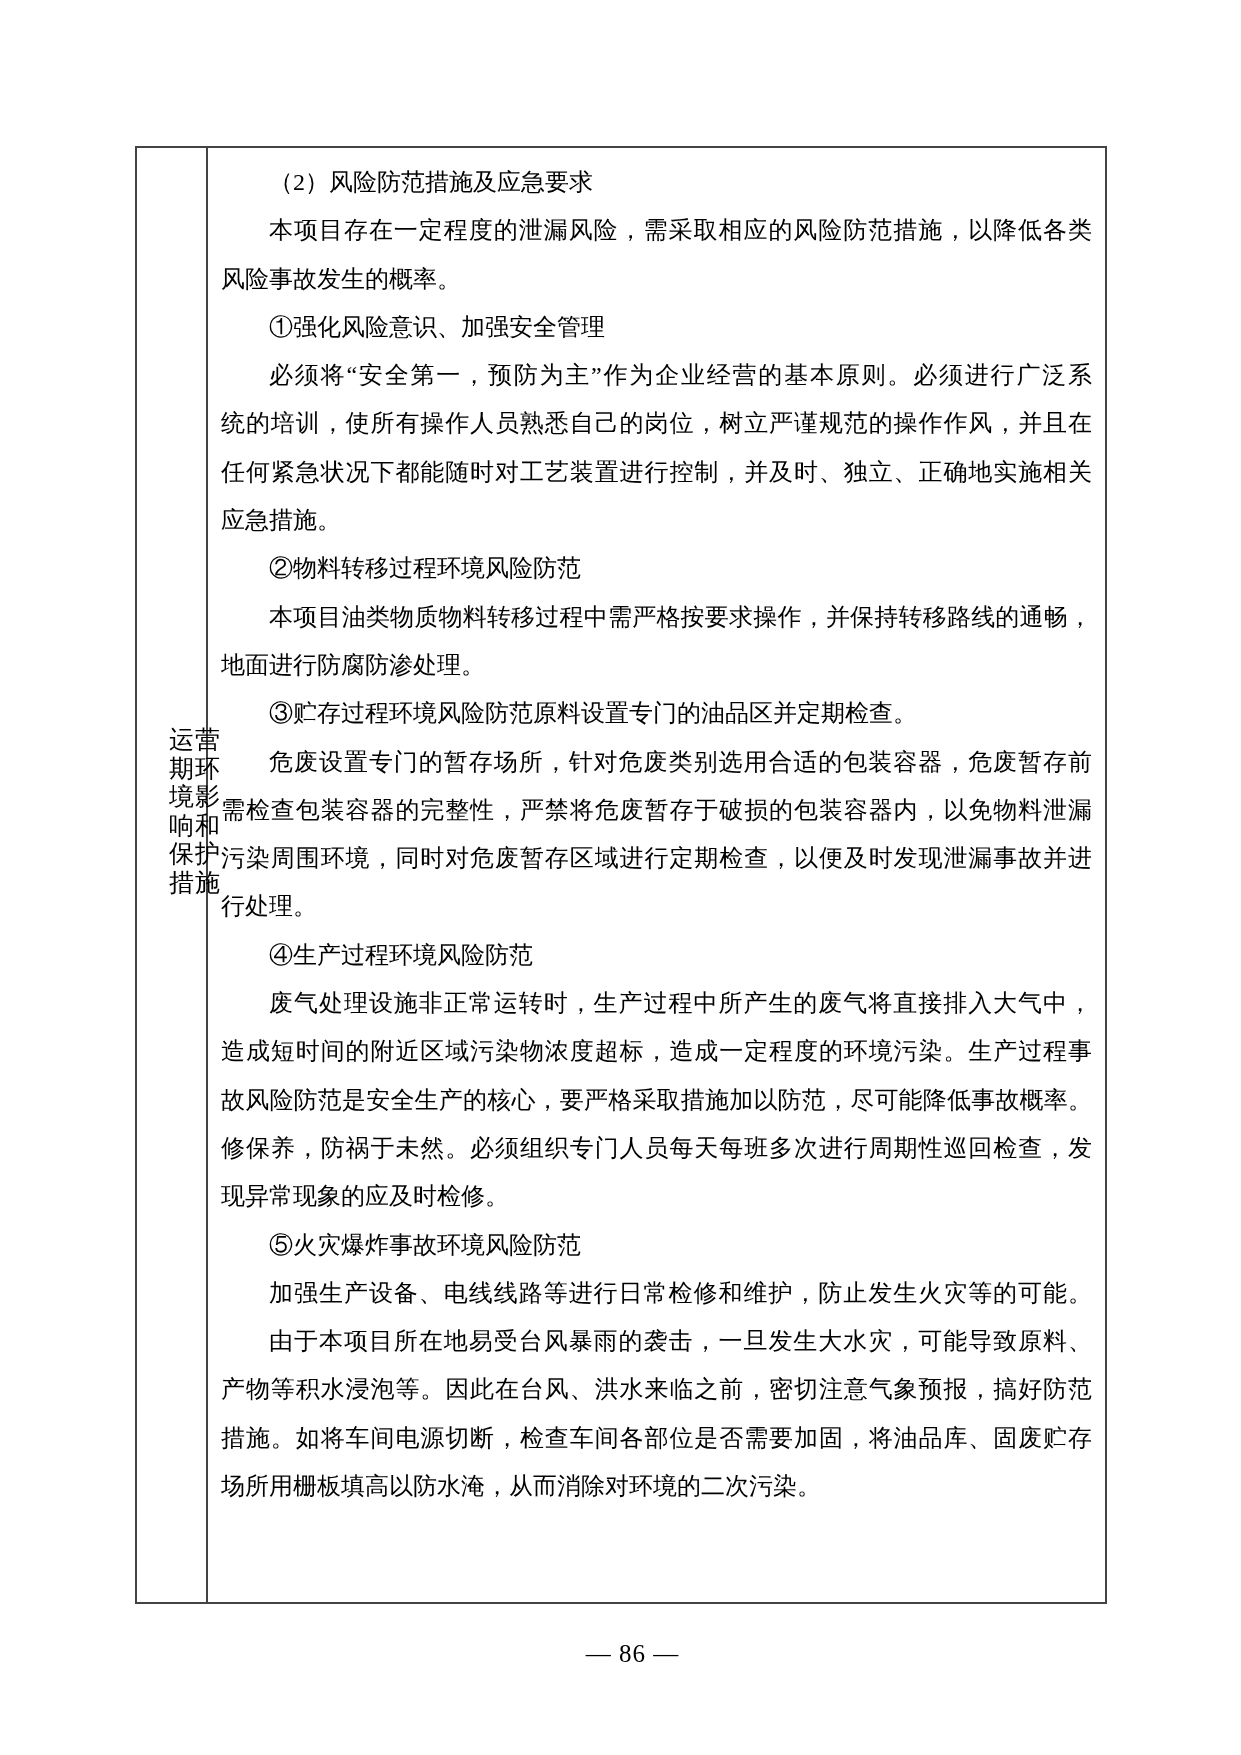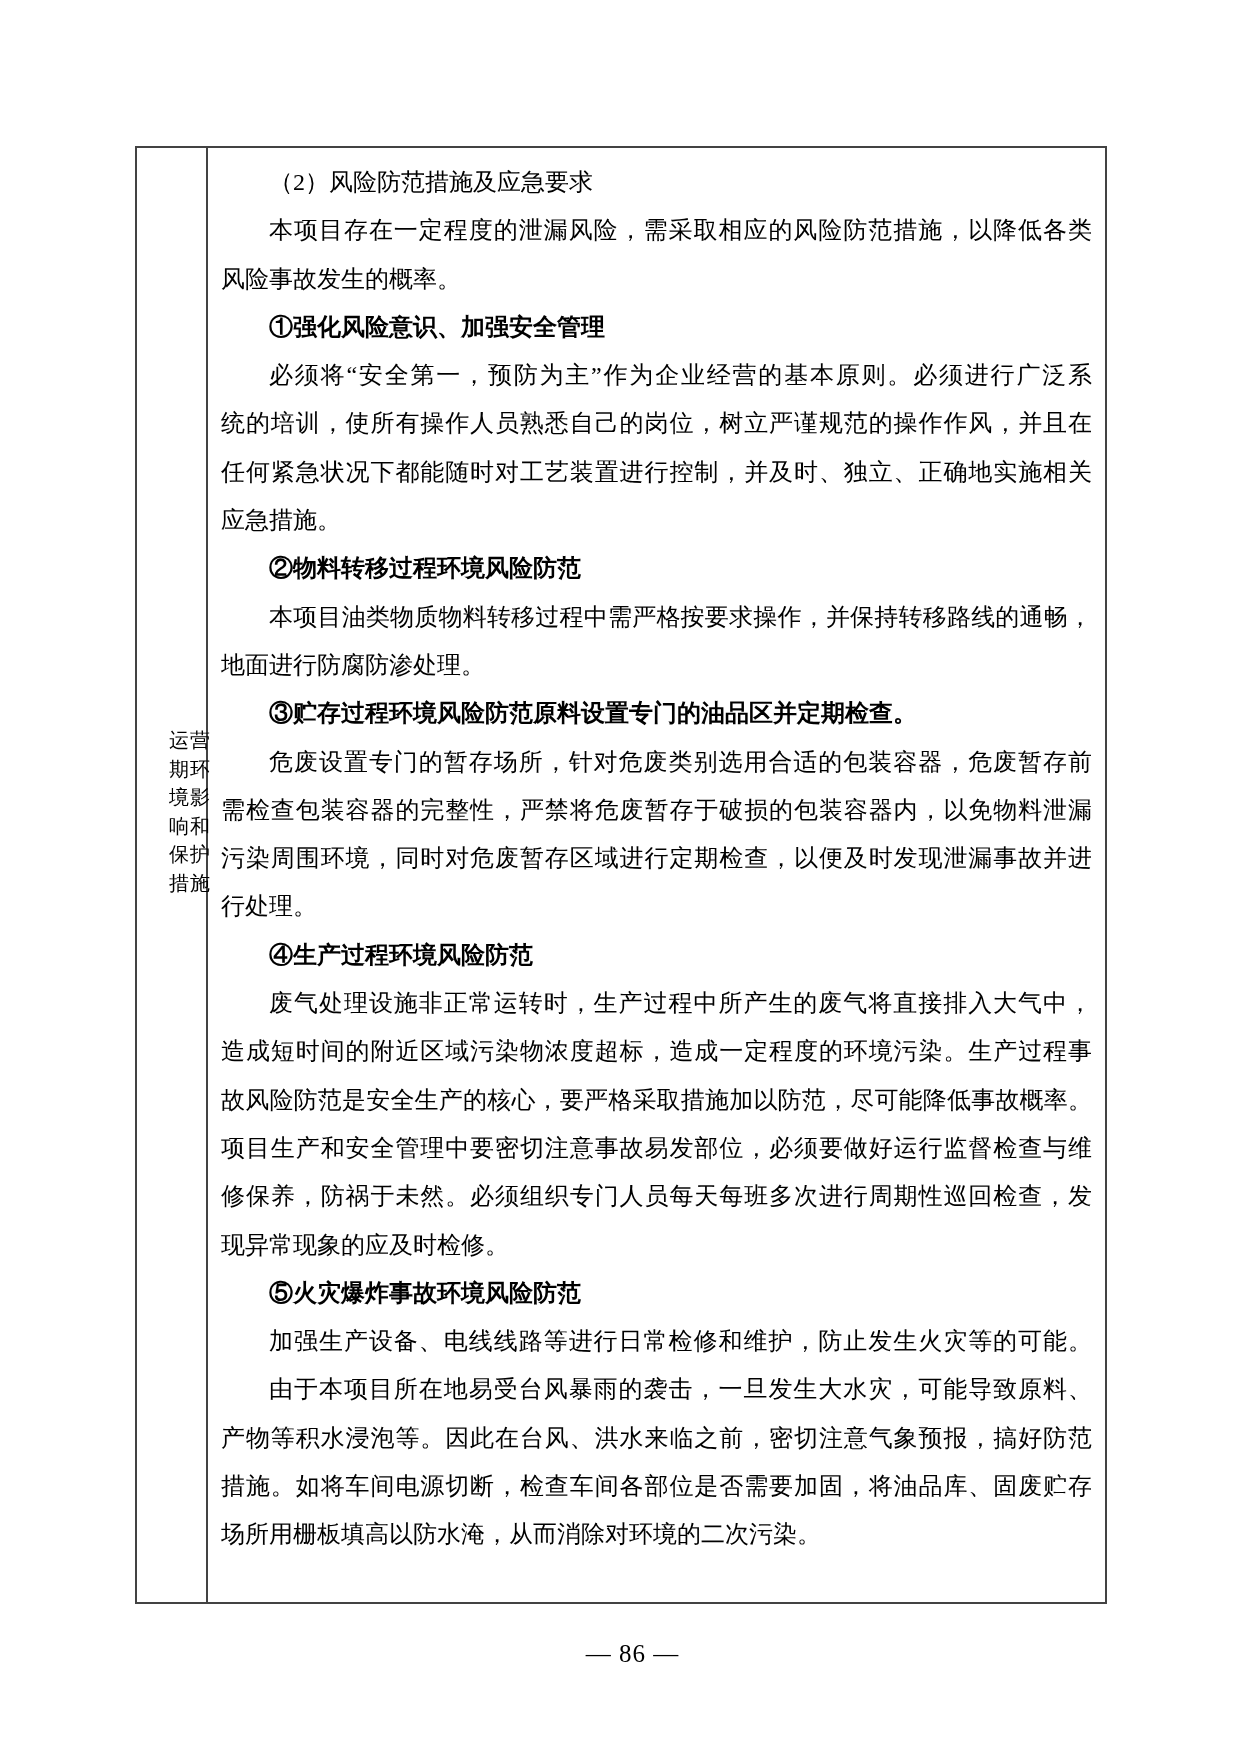--- a/index.html
+++ b/index.html
@@ -29,21 +29,21 @@
   }
   .label-cell {
     width: 71px;
     box-sizing: border-box;
     border-right: 2px solid #434343;
     padding-top: 578px;
     text-align: center;
     flex-shrink: 0;
   }
   .label-line {
-    font-size: 20px;
+    font-size: 25px;
     line-height: 28.5px;
     letter-spacing: 1px;
     white-space: nowrap;
     padding-left: 32px;
   }
   .content-cell {
     flex: 1;
     box-sizing: border-box;
     padding: 10px 13px 0 13px;
     overflow: hidden;
@@ -57,21 +57,21 @@
   .t-line.full {
     white-space: normal;
     text-align: justify;
     text-align-last: justify;
     text-justify: inter-character;
   }
   .t-line.indent {
     text-indent: 48px;
   }
   .t-line.bold {
-    font-weight: 700;
+    font-weight: 400;
   }
   .page-number {
     position: absolute;
     left: 12px;
     top: 1640px;
     width: 100%;
     text-align: center;
     font-size: 25px;
     letter-spacing: 1px;
   }
@@ -105,21 +105,20 @@
         <div class="t-line">地面进行防腐防渗处理。</div>
         <div class="t-line bold indent">③贮存过程环境风险防范原料设置专门的油品区并定期检查。</div>
         <div class="t-line indent full">危废设置专门的暂存场所，针对危废类别选用合适的包装容器，危废暂存前</div>
         <div class="t-line full">需检查包装容器的完整性，严禁将危废暂存于破损的包装容器内，以免物料泄漏</div>
         <div class="t-line full">污染周围环境，同时对危废暂存区域进行定期检查，以便及时发现泄漏事故并进</div>
         <div class="t-line">行处理。</div>
         <div class="t-line bold indent">④生产过程环境风险防范</div>
         <div class="t-line indent full">废气处理设施非正常运转时，生产过程中所产生的废气将直接排入大气中，</div>
         <div class="t-line full">造成短时间的附近区域污染物浓度超标，造成一定程度的环境污染。生产过程事</div>
         <div class="t-line full">故风险防范是安全生产的核心，要严格采取措施加以防范，尽可能降低事故概率。</div>
-        <div class="t-line full">项目生产和安全管理中要密切注意事故易发部位，必须要做好运行监督检查与维</div>
         <div class="t-line full">修保养，防祸于未然。必须组织专门人员每天每班多次进行周期性巡回检查，发</div>
         <div class="t-line">现异常现象的应及时检修。</div>
         <div class="t-line bold indent">⑤火灾爆炸事故环境风险防范</div>
         <div class="t-line indent full">加强生产设备、电线线路等进行日常检修和维护，防止发生火灾等的可能。</div>
         <div class="t-line indent full">由于本项目所在地易受台风暴雨的袭击，一旦发生大水灾，可能导致原料、</div>
         <div class="t-line full">产物等积水浸泡等。因此在台风、洪水来临之前，密切注意气象预报，搞好防范</div>
         <div class="t-line full">措施。如将车间电源切断，检查车间各部位是否需要加固，将油品库、固废贮存</div>
         <div class="t-line">场所用栅板填高以防水淹，从而消除对环境的二次污染。</div>
       </div>
   </div>

